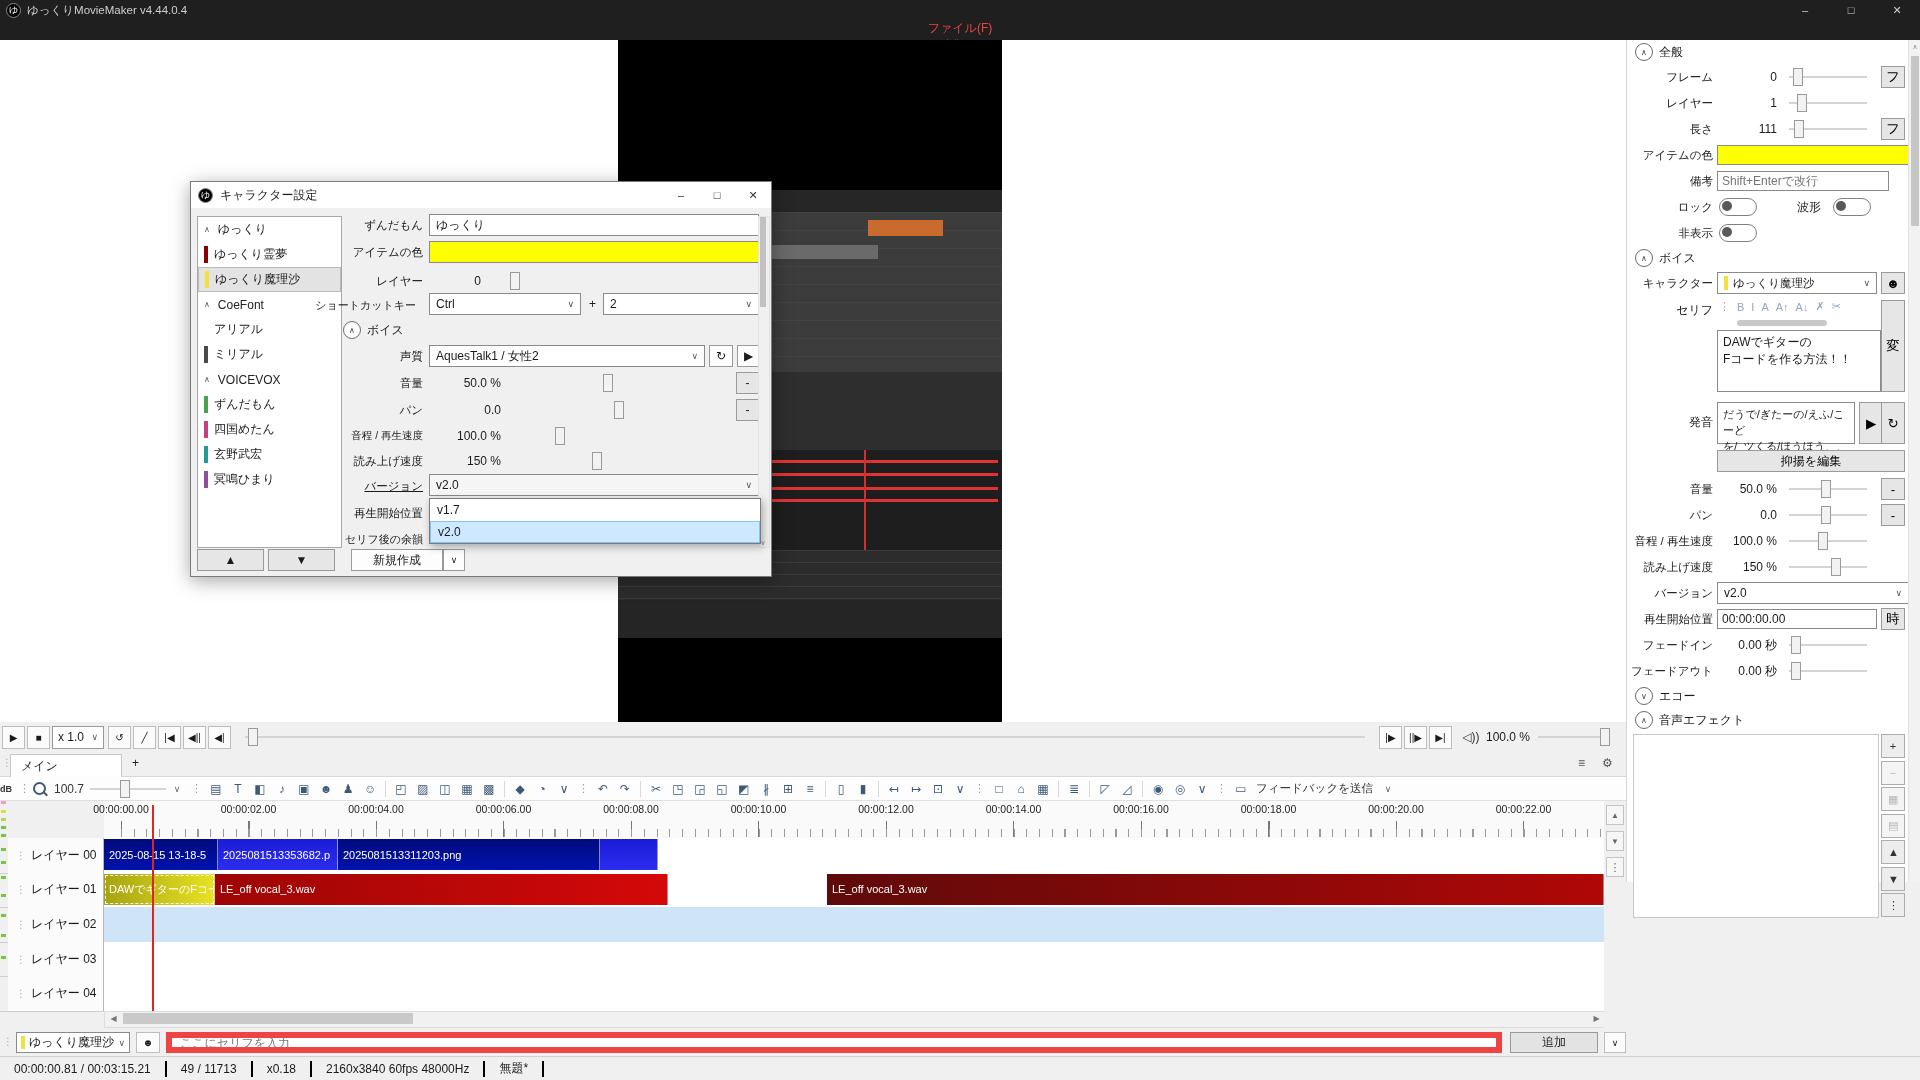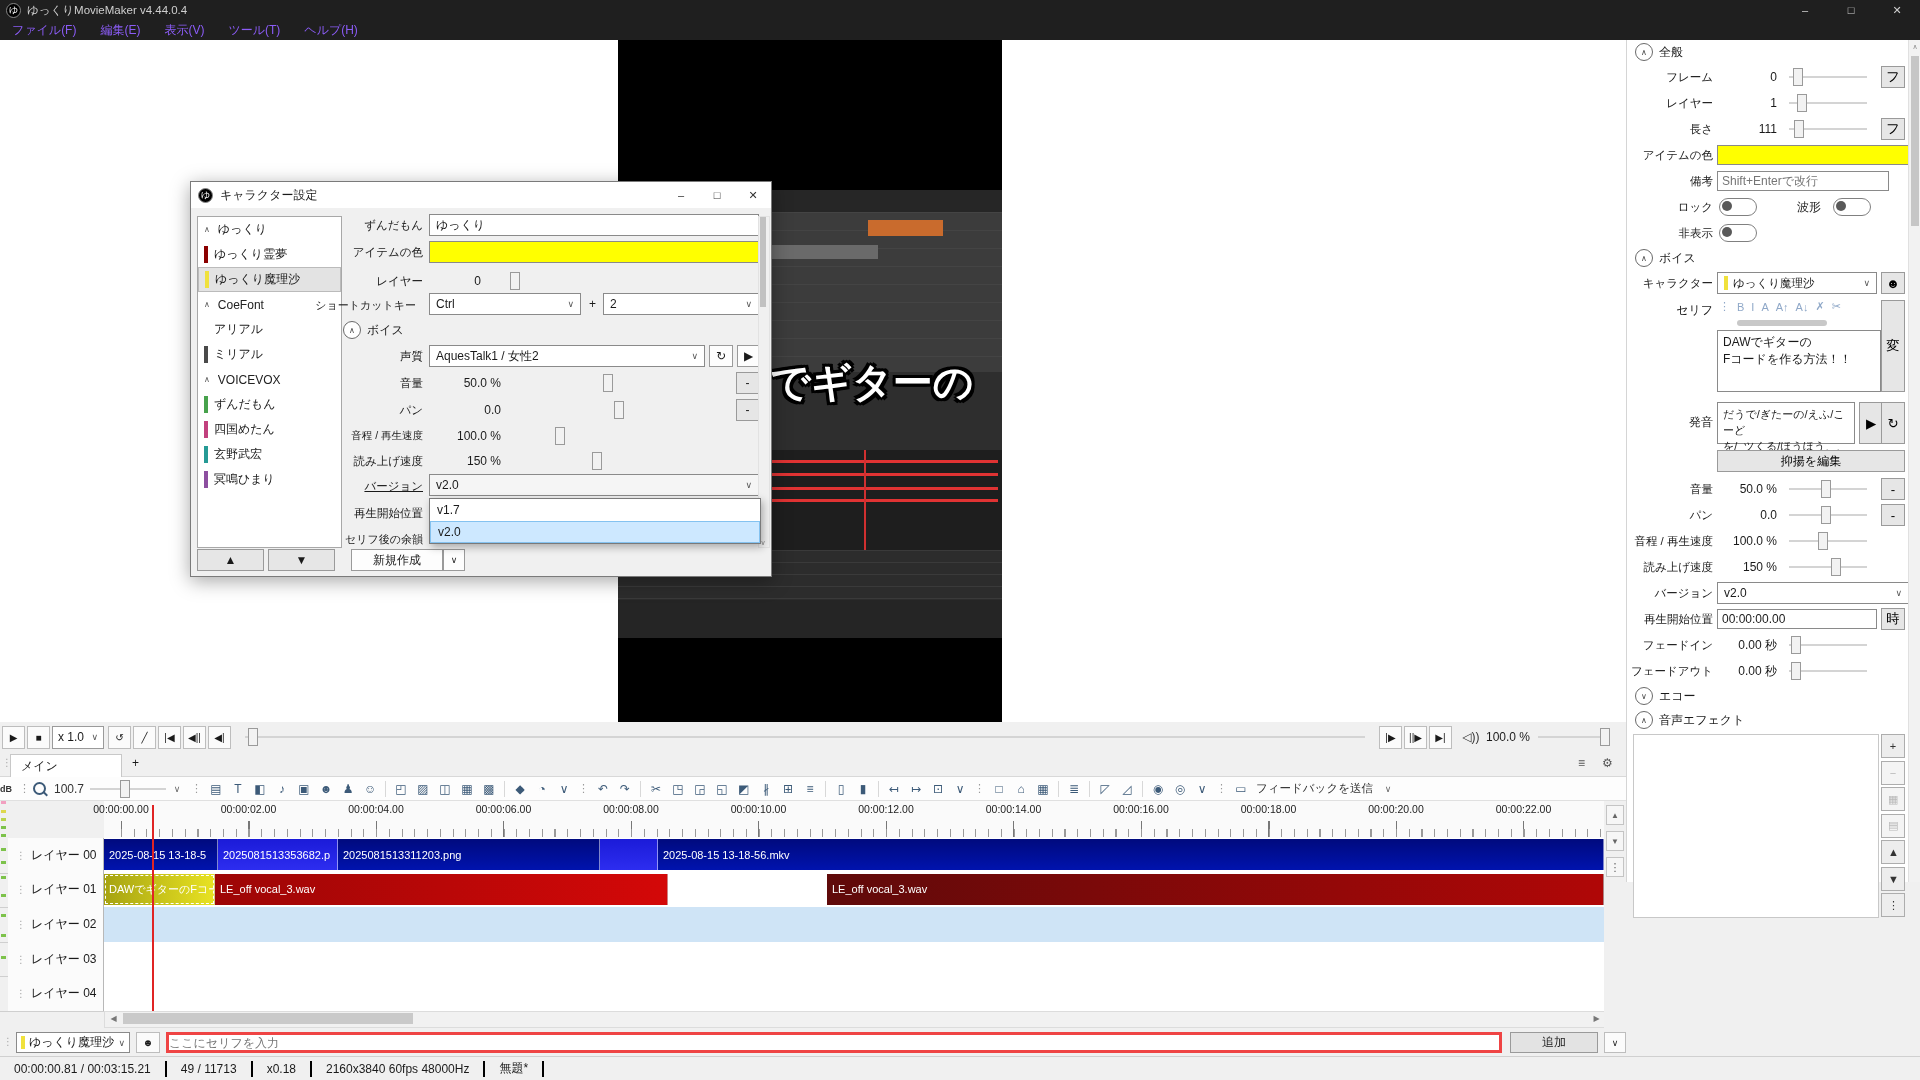--- a/index.html
+++ b/index.html
@@ -5,21 +5,21 @@
   html,body{margin:0;padding:0;background:#555;}
   #app{position:relative;width:1920px;height:1080px;overflow:hidden;background:#f0f0f0;
        font-family:"Liberation Sans","DejaVu Sans",sans-serif;font-size:12px;color:#1a1a1a;}
   .abs{position:absolute;box-sizing:border-box;}
   .flex{display:flex;align-items:center;}
   
   #titlebar{left:0;top:0;width:1920px;height:20px;background:#1f1f1f;color:#cfcfcf;}
   #titlebar .appico{width:13px;height:13px;border-radius:50%;background:#000;color:#fff;font-size:9px;
        display:flex;align-items:center;justify-content:center;margin:0 6px 0 6px;border:1px solid #888;}
   .winbtn{width:46px;height:20px;display:flex;align-items:center;justify-content:center;color:#d0d0d0;font-size:11px;}
-  #menubar{left:0;top:20px;width:1920px;height:20px;background:#1f1f1f;color:#8b5cf6;}
+  #menubar{left:0;top:20px;width:1920px;height:20px;background:#1f1f1f;color:#ef4444;flex-direction:column;}
   .menu-item{padding:0 12px;height:20px;display:flex;align-items:center;}
   
   #main{left:0;top:40px;width:1626px;height:682px;background:#ffffff;}
   #preview{left:618px;top:0;width:384px;height:682px;background:#000;overflow:hidden;}
   .pv-strip{position:absolute;left:0;width:384px;}
   .pv-txt{position:absolute;left:152px;color:#fff;font-weight:bold;font-size:40px;line-height:43px;
        text-shadow:-3px -3px 0 #000,3px -3px 0 #000,-3px 3px 0 #000,3px 3px 0 #000,0 3px 0 #000,0 -3px 0 #000,3px 0 0 #000,-3px 0 0 #000;
        white-space:nowrap;}
   .pv-redbar{position:absolute;height:3px;background:#e03333;}
   
@@ -91,21 +91,21 @@
   #hthumb{position:absolute;left:18px;top:1px;width:290px;height:11px;background:#c9c9c9;}
   .hsar{position:absolute;top:0;width:17px;height:13px;color:#777;font-size:8px;display:flex;align-items:center;justify-content:center;}
   #rail{position:absolute;left:1604px;top:0;width:22px;height:228px;background:#f0f0f0;}
   .railbtn{position:absolute;left:2px;width:18px;height:20px;background:#f6f6f6;border:1px solid #c4c4c4;
       display:flex;align-items:center;justify-content:center;font-size:8px;color:#666;box-sizing:border-box;}
   .meter-dash{position:absolute;left:1px;width:5px;height:3px;}
   
   #speechbar{left:0;top:1029px;width:1920px;height:27px;background:#f0f0f0;}
   #char-combo{position:absolute;left:16px;top:3px;width:114px;height:21px;background:#fff;border:1px solid #8a8a8a;
       display:flex;align-items:center;padding:0 4px;gap:4px;box-sizing:border-box;}
-  #serif-input{position:absolute;left:166px;top:3px;width:1336px;height:21px;border:3px solid #ef4444;padding:0 0;box-sizing:border-box;}
+  #serif-input{position:absolute;left:166px;top:3px;width:1336px;height:21px;border:6px solid #ef4444;padding:0 8px;box-sizing:border-box;}
   #add-btn{position:absolute;left:1510px;top:3px;width:88px;height:21px;background:#e3e3e3;border:1px solid #9a9a9a;
       display:flex;align-items:center;justify-content:center;box-sizing:border-box;}
   #statusbar{left:0;top:1056px;width:1920px;height:24px;background:#f0f0f0;border-top:1px solid #d0d0d0;}
   .st-item{padding:0 14px;height:16px;display:flex;align-items:center;border-right:2px solid #000000;}
   
   #dialog{left:190px;top:181px;width:582px;height:396px;background:#f0f0f0;border:1px solid #7a7a7a;
       box-shadow:0 4px 18px rgba(0,0,0,.35);z-index:20;}
   #dlg-title{position:absolute;left:0;top:0;width:100%;height:26px;background:#fff;display:flex;align-items:center;}
   #dlg-title .appico{width:13px;height:13px;border-radius:50%;background:#000;color:#fff;font-size:9px;
       display:flex;align-items:center;justify-content:center;margin:0 7px;border:1px solid #888;}
@@ -162,21 +162,20 @@
       <div class="abs" style="left:140px;top:205px;width:120px;height:14px;background:#6a6a6a;"></div>
       <div class="pv-strip" style="top:332px;height:78px;background:#2e2e2e;"></div>
       <div class="pv-strip" style="top:410px;height:100px;background:#1e1e1e;"></div>
       <div class="pv-redbar" style="left:80px;top:420px;width:300px;"></div>
       <div class="pv-redbar" style="left:80px;top:433px;width:300px;"></div>
       <div class="pv-redbar" style="left:120px;top:447px;width:260px;"></div>
       <div class="pv-redbar" style="left:80px;top:459px;width:300px;"></div>
       <div class="abs" style="left:246px;top:410px;width:2px;height:100px;background:#d03030;"></div>
       <div class="pv-strip" style="top:510px;height:50px;background:#2c2c2c;background-image:repeating-linear-gradient(180deg,#3a3a3a 0 1px,transparent 1px 12px);"></div>
       <div class="pv-strip" style="top:560px;height:38px;background:#252525;"></div>
-      <div class="pv-txt" style="top:321px;">でギターの</div>
     </div>
   </div>
 
   <div id="rightcol" class="abs">
     <div id="rpanel">
       <div id="rpanel-inner">
           <div class="sec-h">
             <span class="cc">∧</span>
             <span>全般</span>
           </div>
@@ -476,21 +475,20 @@
         <div class="trow" style="top: 37px;">
           <div class="thead">
             <span class="tgrip">⋮</span>
             <span>レイヤー 00</span>
           </div>
           <div class="tlane">
             <div class="clip c-navy" style="left: 0px; width: 114px;">2025-08-15 13-18-5</div>
             <div class="clip c-bright" style="left: 114px; width: 120px;">2025081513353682.p</div>
             <div class="clip c-navy" style="left: 234px; width: 262px;">2025081513311203.png</div>
             <div class="clip c-bright" style="left: 496px; width: 58px;"></div>
-            <div class="clip c-navy" style="left: 554px; width: 946px;">2025-08-15 13-18-56.mkv</div>
           </div>
         </div>
         <div class="trow" style="top: 71.6px;">
           <div class="thead">
             <span class="tgrip">⋮</span>
             <span>レイヤー 01</span>
           </div>
           <div class="tlane">
             <div class="clip c-yellow sel" style="left: 0px; width: 111px;">DAWでギターのFコード</div>
             <div class="clip c-red-a" style="left: 111px; width: 453px;">LE_off vocal_3.wav</div>

